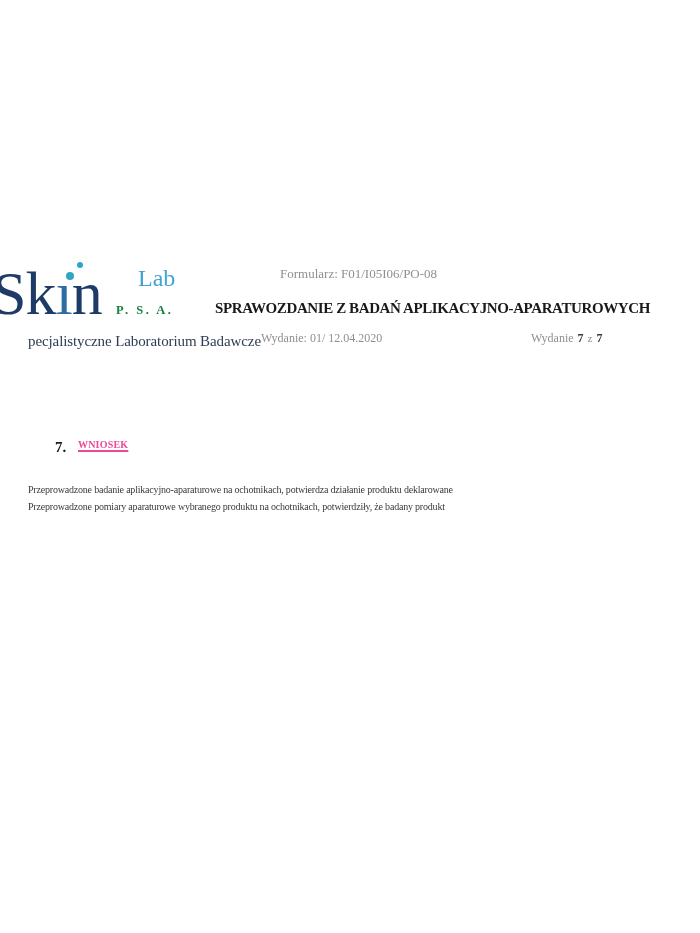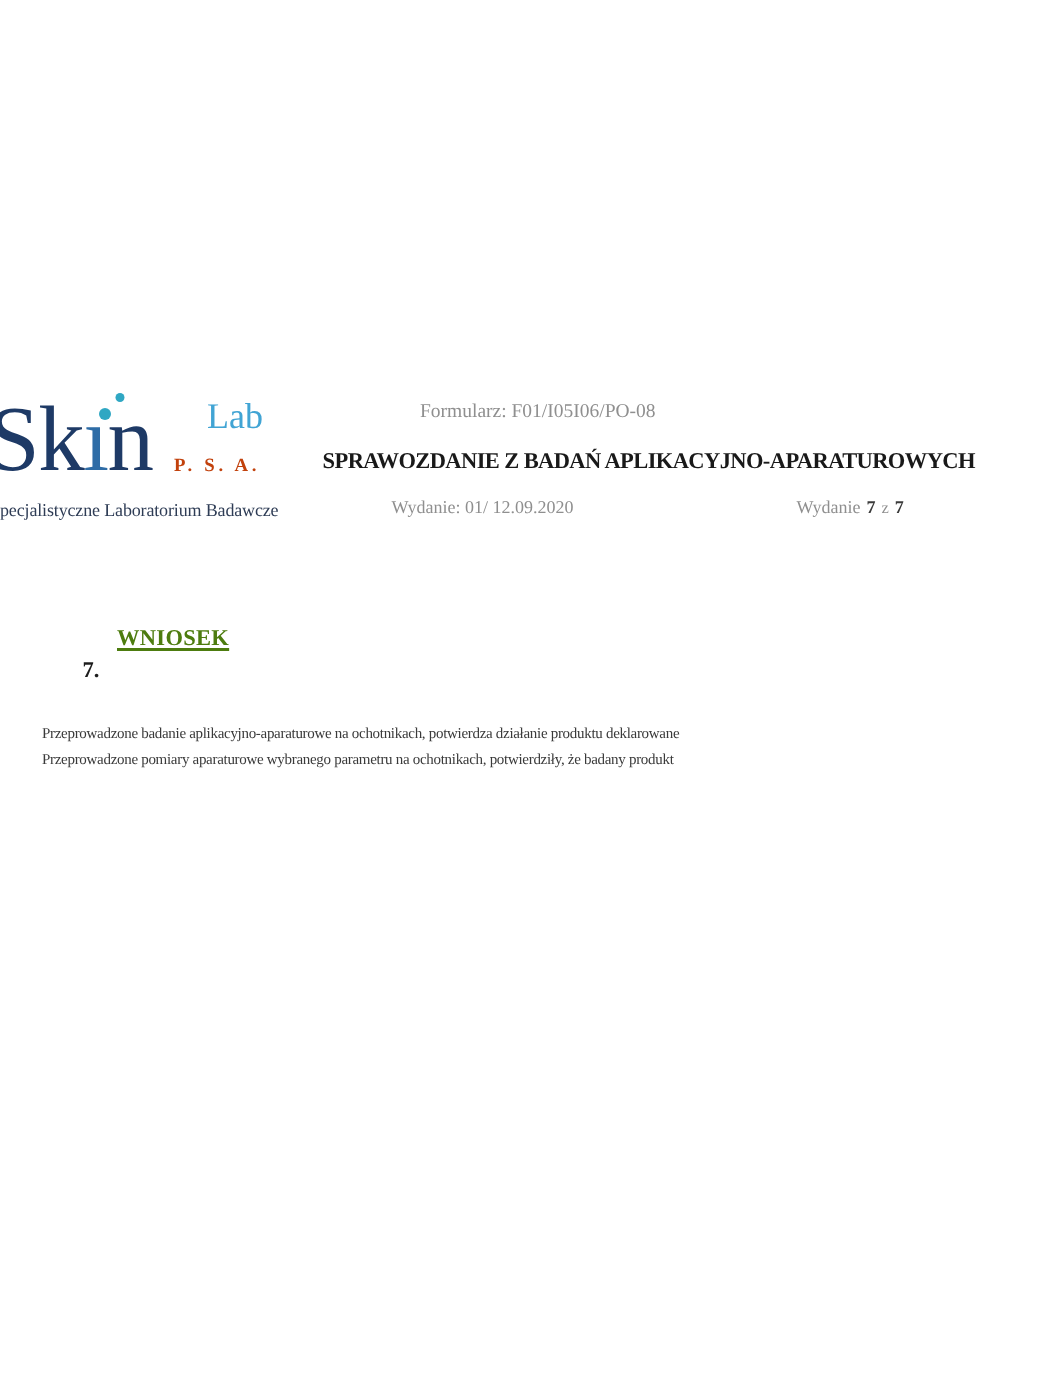--- a/index.html
+++ b/index.html
@@ -21,26 +21,26 @@
   .logo-dot{position:absolute;border-radius:50%;background:#2fa7c3;}
   .logo-dot.big{left:66px;top:272px;width:8px;height:8px;}
   .logo-dot.small{left:77px;top:262px;width:6px;height:6px;}
   .logo-lab{
     position:absolute;left:114px;top:266px;
     font-size:24px;line-height:1;color:#41a4d4;font-weight:400;margin-left:24px;
   }
   .logo-psa{
     position:absolute;left:116px;top:303px;
     font-size:12.5px;font-weight:bold;letter-spacing:2.5px;
-    color:#c2410c;white-space:nowrap;
+    color:#15803d;white-space:nowrap;
   }
   .logo-tagline{
     position:absolute;left:0;top:333px;
-    font-size:12px;letter-spacing:-0.1px;
-    color:#2e3c55;white-space:nowrap;
+    font-size:15px;letter-spacing:-0.1px;
+    color:#2e3c55;white-space:nowrap;padding-left:28px;
   }
   
   .form-number{
     position:absolute;left:280px;top:266px;width:360px;
     font-size:13px;color:#8f8f8f;white-space:nowrap;
   }
   .report-title{
     position:absolute;left:150px;top:300px;width:565px;
     text-align:center;font-size:15px;font-weight:bold;
     letter-spacing:-0.4px;color:#191919;white-space:nowrap;
@@ -54,22 +54,22 @@
     font-size:12px;color:#8f8f8f;white-space:nowrap;
   }
   .page-indicator .pnum{font-weight:bold;color:#3b3b3b;margin-left:4px;}
   .page-indicator .psep{margin-left:4px;font-size:11px;}
   
   .section-number{
     position:absolute;left:55px;top:439px;
     font-size:15px;font-weight:bold;color:#1c1c1c;
   }
   .section-heading{
-    position:absolute;left:78px;top:418px;
-    font-size:15px;font-weight:bold;color:#4d7c0f;
+    position:absolute;left:78px;top:439px;
+    font-size:10px;font-weight:bold;color:#ec4899;
     text-decoration:underline;
     text-decoration-thickness:1.5px;
     text-underline-offset:2px;
     letter-spacing:0.2px;
   }
   
   .body-text{
     position:absolute;left:28px;top:481px;
     font-size:10px;line-height:17.4px;letter-spacing:-0.2px;
     color:#3a3a3a;
@@ -83,24 +83,24 @@
 
   <div class="logo-skin"><span>Sk</span><span class="i-stem">ı</span><span>n</span></div>
   <div class="logo-dot big"></div>
   <div class="logo-dot small"></div>
   <div class="logo-lab">Lab</div>
   <div class="logo-psa">P. S. A.</div>
   <div class="logo-tagline">pecjalistyczne Laboratorium Badawcze</div>
 
   <div class="form-number">Formularz: F01/I05I06/PO-08</div>
   <div class="report-title">SPRAWOZDANIE Z BADAŃ APLIKACYJNO-APARATUROWYCH</div>
-  <div class="edition-info">Wydanie: 01/ 12.09.2020</div>
+  <div class="edition-info">Wydanie: 01/ 12.04.2020</div>
   <div class="page-indicator"><span>Wydanie</span><span class="pnum">7</span><span class="psep">z</span><span class="pnum">7</span></div>
 
   <div class="section-number">7.</div>
   <div class="section-heading">WNIOSEK</div>
 
   <div class="body-text">
     <div>Przeprowadzone badanie aplikacyjno-aparaturowe na ochotnikach, potwierdza działanie produktu deklarowane</div>
-    <div>Przeprowadzone pomiary aparaturowe wybranego parametru na ochotnikach, potwierdziły, że badany produkt</div>
+    <div>Przeprowadzone pomiary aparaturowe wybranego produktu na ochotnikach, potwierdziły, że badany produkt</div>
   </div>
 
 </div>
 
 </body></html>

